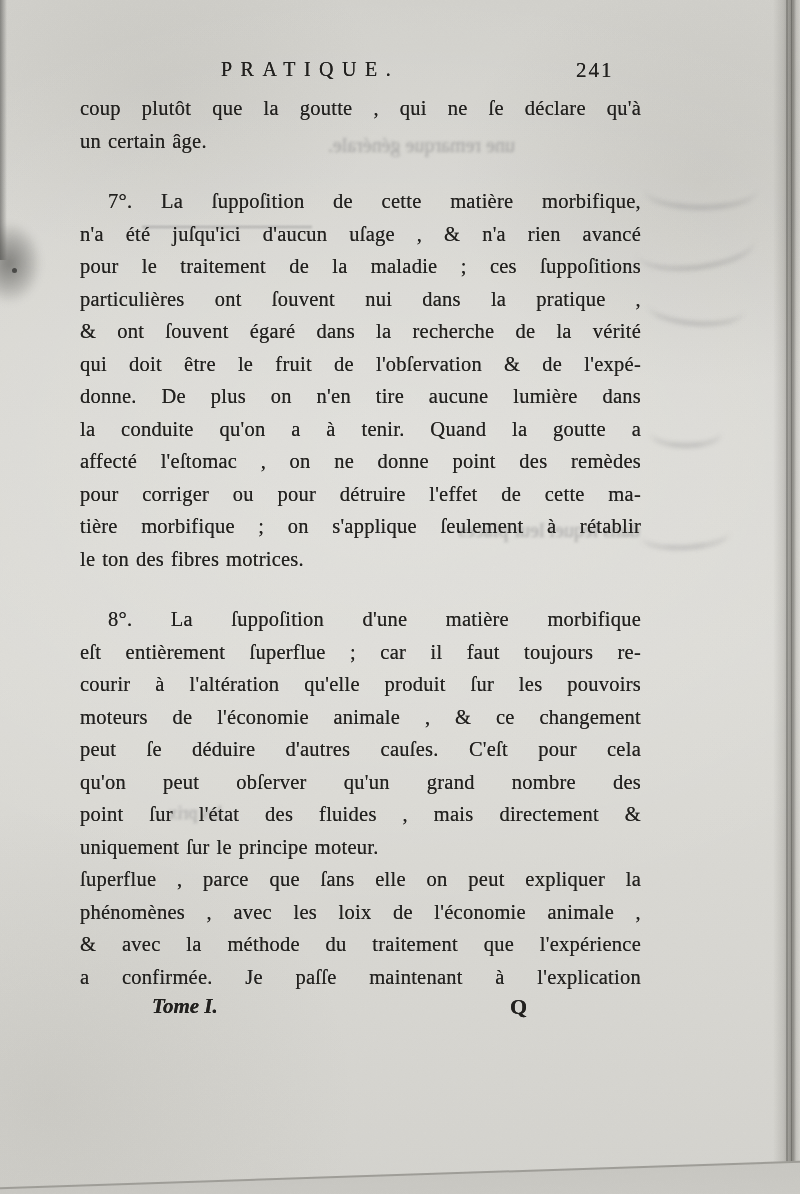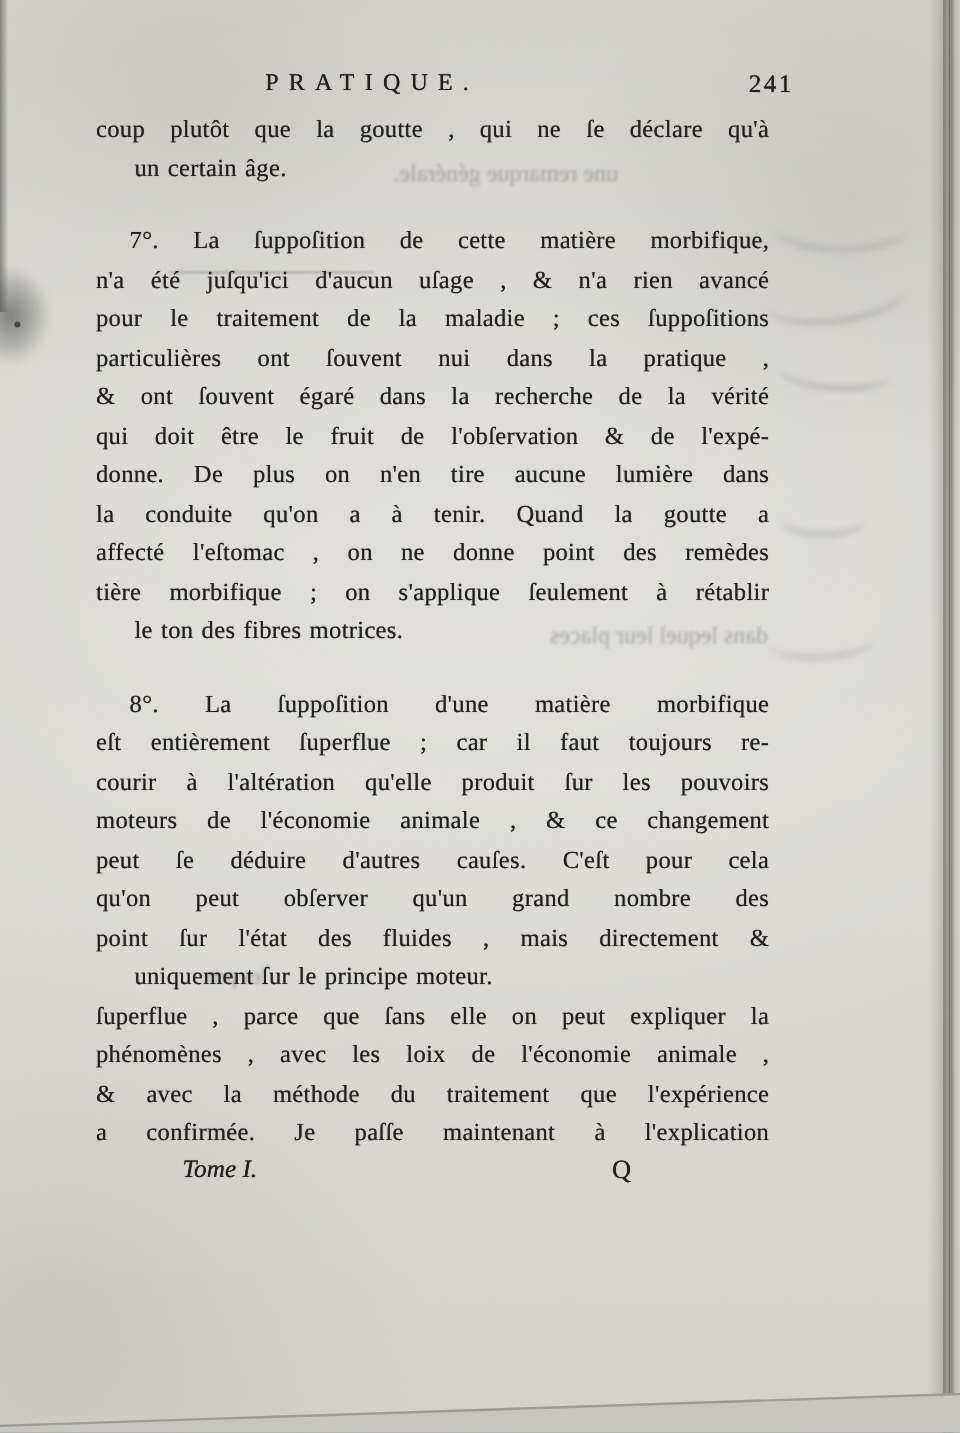--- a/index.html
+++ b/index.html
@@ -16,38 +16,38 @@
   }
   .noise{position:absolute;inset:0;pointer-events:none;opacity:.55;}
 
   
   .running-title{
     position:absolute;top:58px;left:221px;
     font-size:20px;letter-spacing:8.5px;
     text-shadow:0 0 .6px currentColor;
   }
   .page-number{
-    position:absolute;top:58px;left:624px;
+    position:absolute;top:58px;left:576px;
     font-size:21px;letter-spacing:2px;
     text-shadow:0 0 .6px currentColor;
   }
 
   
   .text-block{position:absolute;left:80px;top:92px;width:561px;}
   .line{
     font-size:20.5px;line-height:32.5px;height:32.5px;overflow:hidden;
     text-align:justify;text-align-last:justify;
     letter-spacing:.25px;word-spacing:1.5px;
     text-shadow:0 0 .6px rgba(25,24,22,.75);
   }
   .line.indent{padding-left:28px;margin-top:28px;}
-  .line.no-just{text-align:center;text-align-last:left;margin-left:32px;}
+  .line.no-just{text-align:center;text-align-last:left;}
 
   
-  .footer-row{position:relative;height:34px;margin-top:1px;}
+  .footer-row{position:relative;height:34px;margin-top:1px;font-weight:bold;}
   .tome{position:absolute;left:72px;font-style:italic;font-size:21px;text-shadow:0 0 .6px currentColor;}
   .sig{position:absolute;left:430px;font-size:22px;text-shadow:0 0 .6px currentColor;}
 
   
   .bleed{
     position:absolute;transform:scaleX(-1);
     color:rgba(78,78,84,.38);filter:blur(1.4px);
     font-size:20px;white-space:nowrap;pointer-events:none;
   }
   .bleed-1{top:134px;left:215px;width:300px;}
@@ -110,20 +110,21 @@
       <div class="line no-just">un certain âge.</div>
       <div class="line indent">7°. La ſuppoſition de cette matière morbifique,</div>
       <div class="line">n'a été juſqu'ici d'aucun uſage , &amp; n'a rien avancé</div>
       <div class="line">pour le traitement de la maladie ; ces ſuppoſitions</div>
       <div class="line">particulières ont ſouvent nui dans la pratique ,</div>
       <div class="line">&amp; ont ſouvent égaré dans la recherche de la vérité</div>
       <div class="line">qui doit être le fruit de l'obſervation &amp; de l'expé-</div>
       <div class="line">donne. De plus on n'en tire aucune lumière dans</div>
       <div class="line">la conduite qu'on a à tenir. Quand la goutte a</div>
       <div class="line">affecté l'eſtomac , on ne donne point des remèdes</div>
+      <div class="line">pour corriger ou pour détruire l'effet de cette ma-</div>
       <div class="line">tière morbifique ; on s'applique ſeulement à rétablir</div>
       <div class="line no-just">le ton des fibres motrices.</div>
       <div class="line indent">8°. La ſuppoſition d'une matière morbifique</div>
       <div class="line">eſt entièrement ſuperflue ; car il faut toujours re-</div>
       <div class="line">courir à l'altération qu'elle produit ſur les pouvoirs</div>
       <div class="line">moteurs de l'économie animale , &amp; ce changement</div>
       <div class="line">peut ſe déduire d'autres cauſes. C'eſt pour cela</div>
       <div class="line">qu'on peut obſerver qu'un grand nombre des</div>
       <div class="line">point ſur l'état des fluides , mais directement &amp;</div>
       <div class="line no-just">uniquement ſur le principe moteur.</div>

